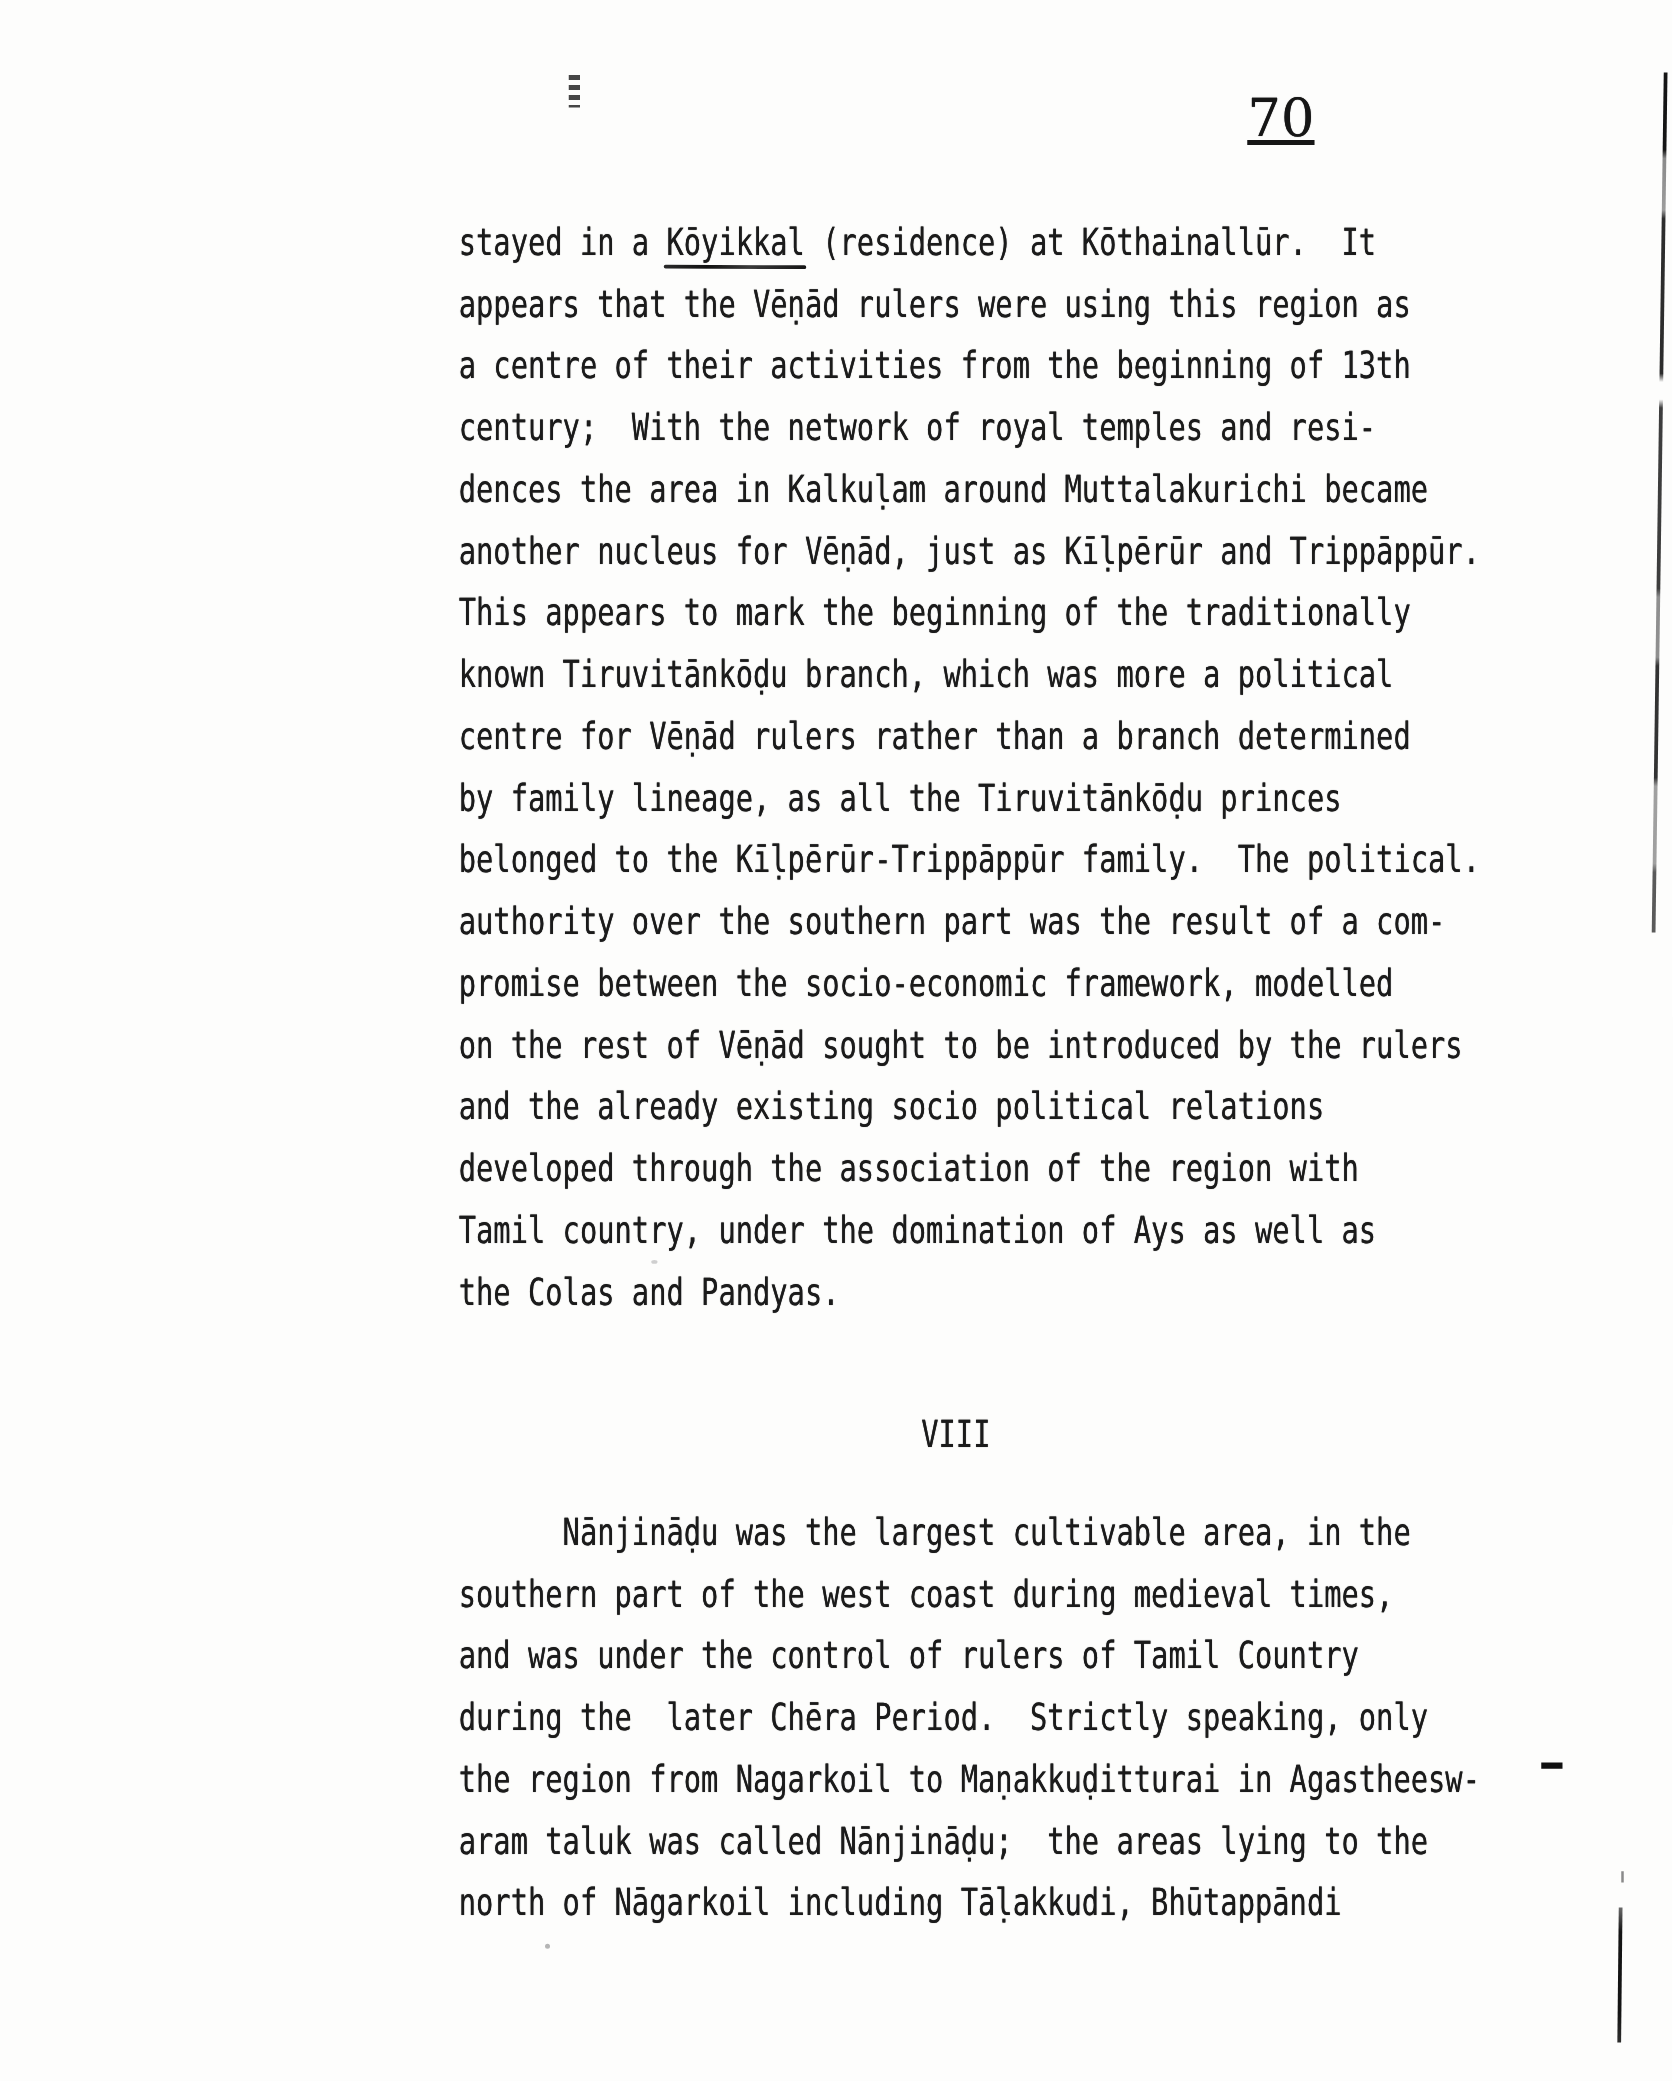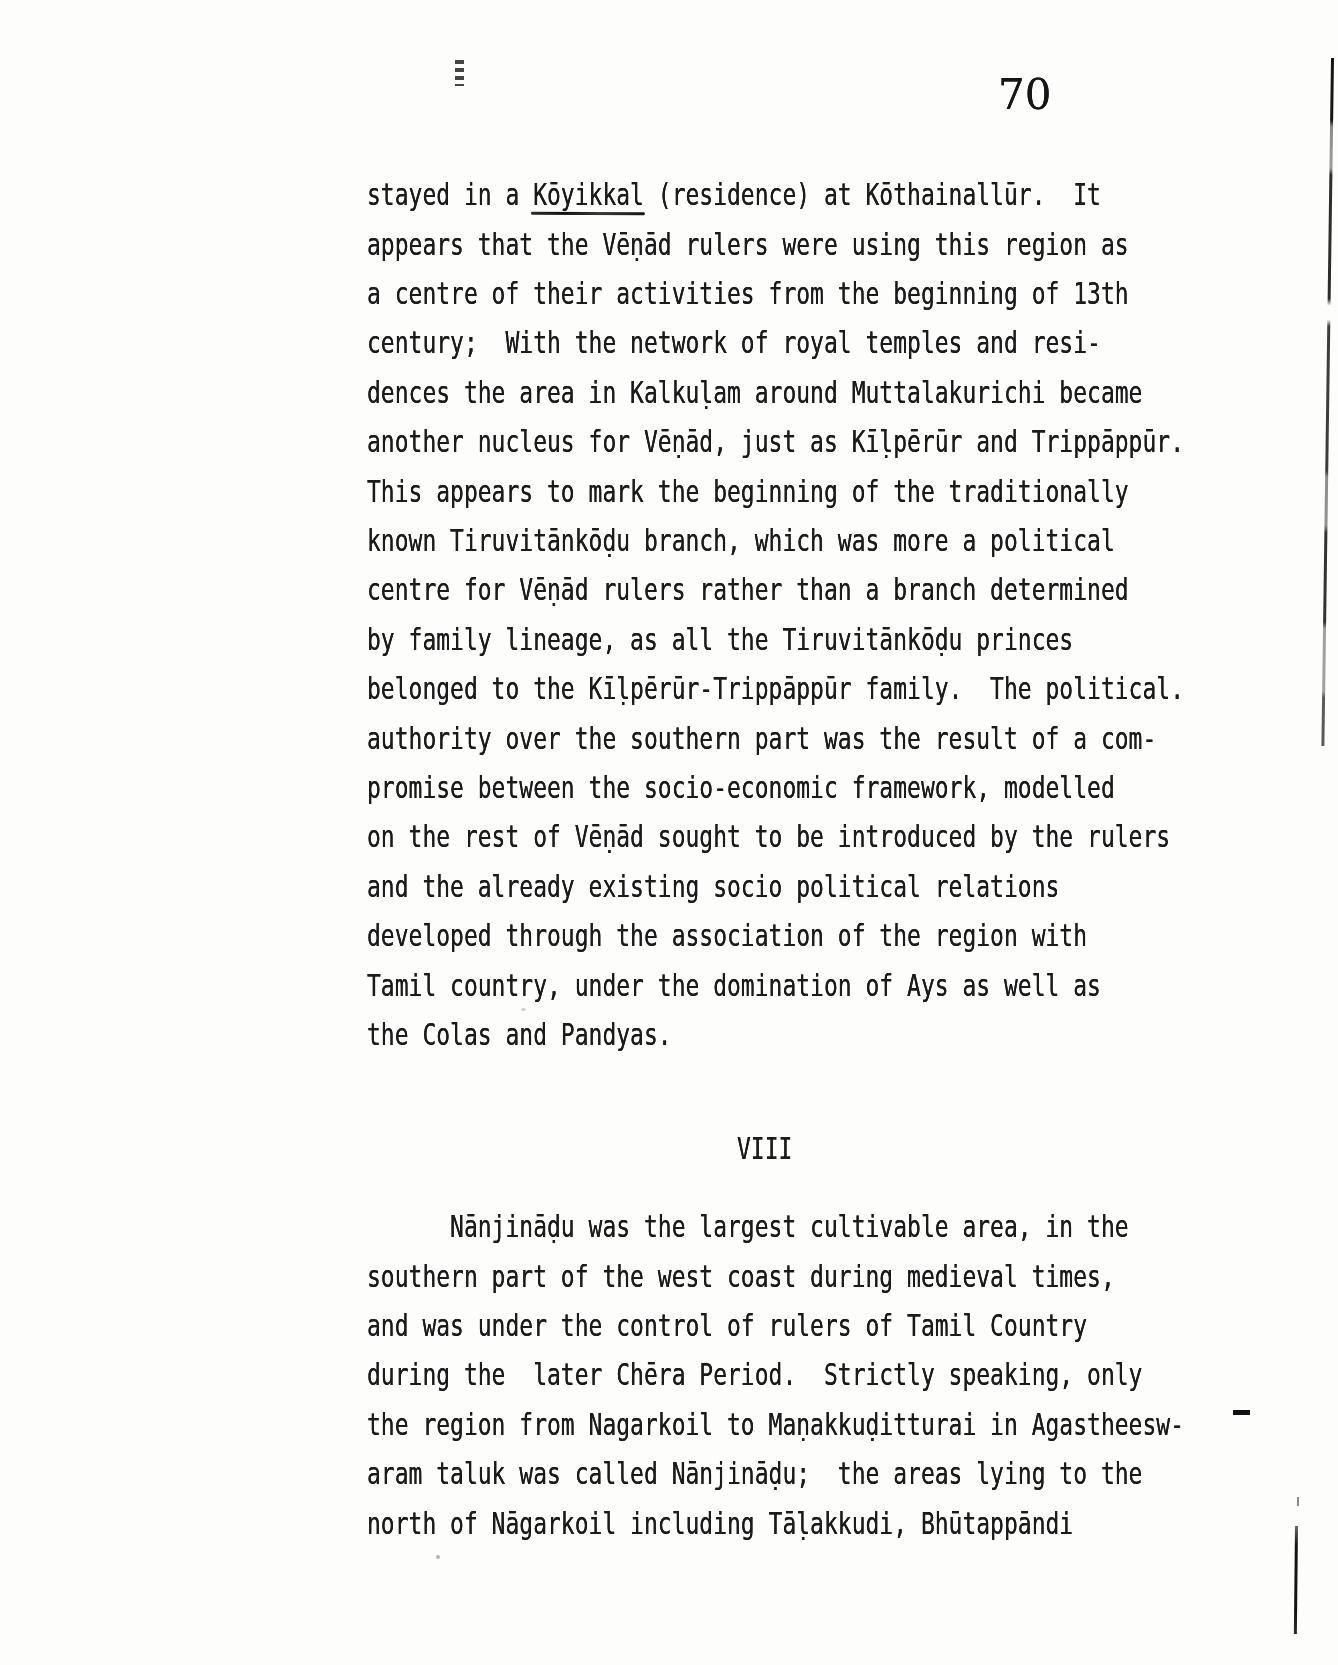--- a/index.html
+++ b/index.html
@@ -42,20 +42,21 @@
   }
   .page-number {
     position: absolute;
     left: 998px;
     top: 74px;
     font-family: "DejaVu Serif", serif;
     font-size: 42px;
     line-height: 42px;
     color: #161616;
     text-shadow: 0 0 0.6px #161616;
+    text-decoration: underline;
   }
   
   .word-underline {
     position: absolute;
     left: 531px;
     top: 212px;
     width: 114px;
     height: 3px;
     background: linear-gradient(90deg, #2a2a2a 0%, #111 30%, #3a3a3a 60%, #151515 100%);
     border-radius: 2px;

